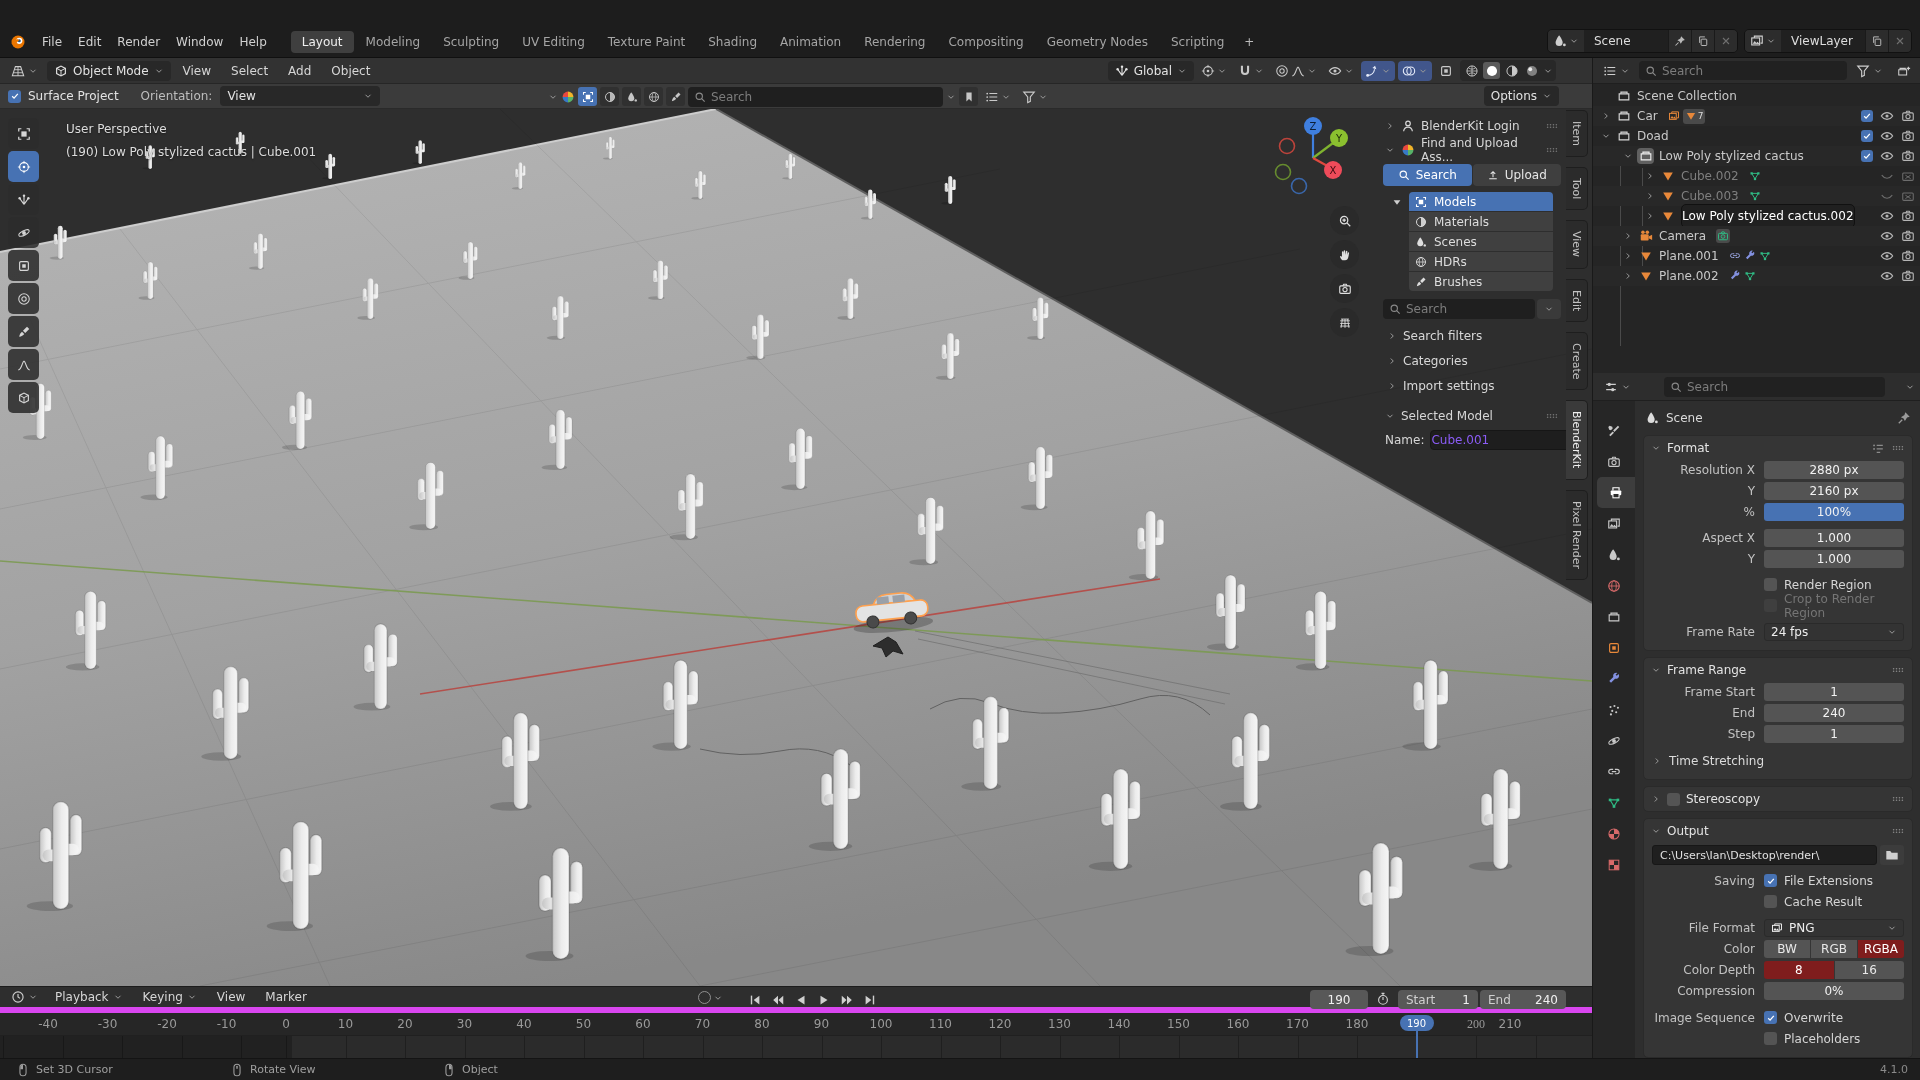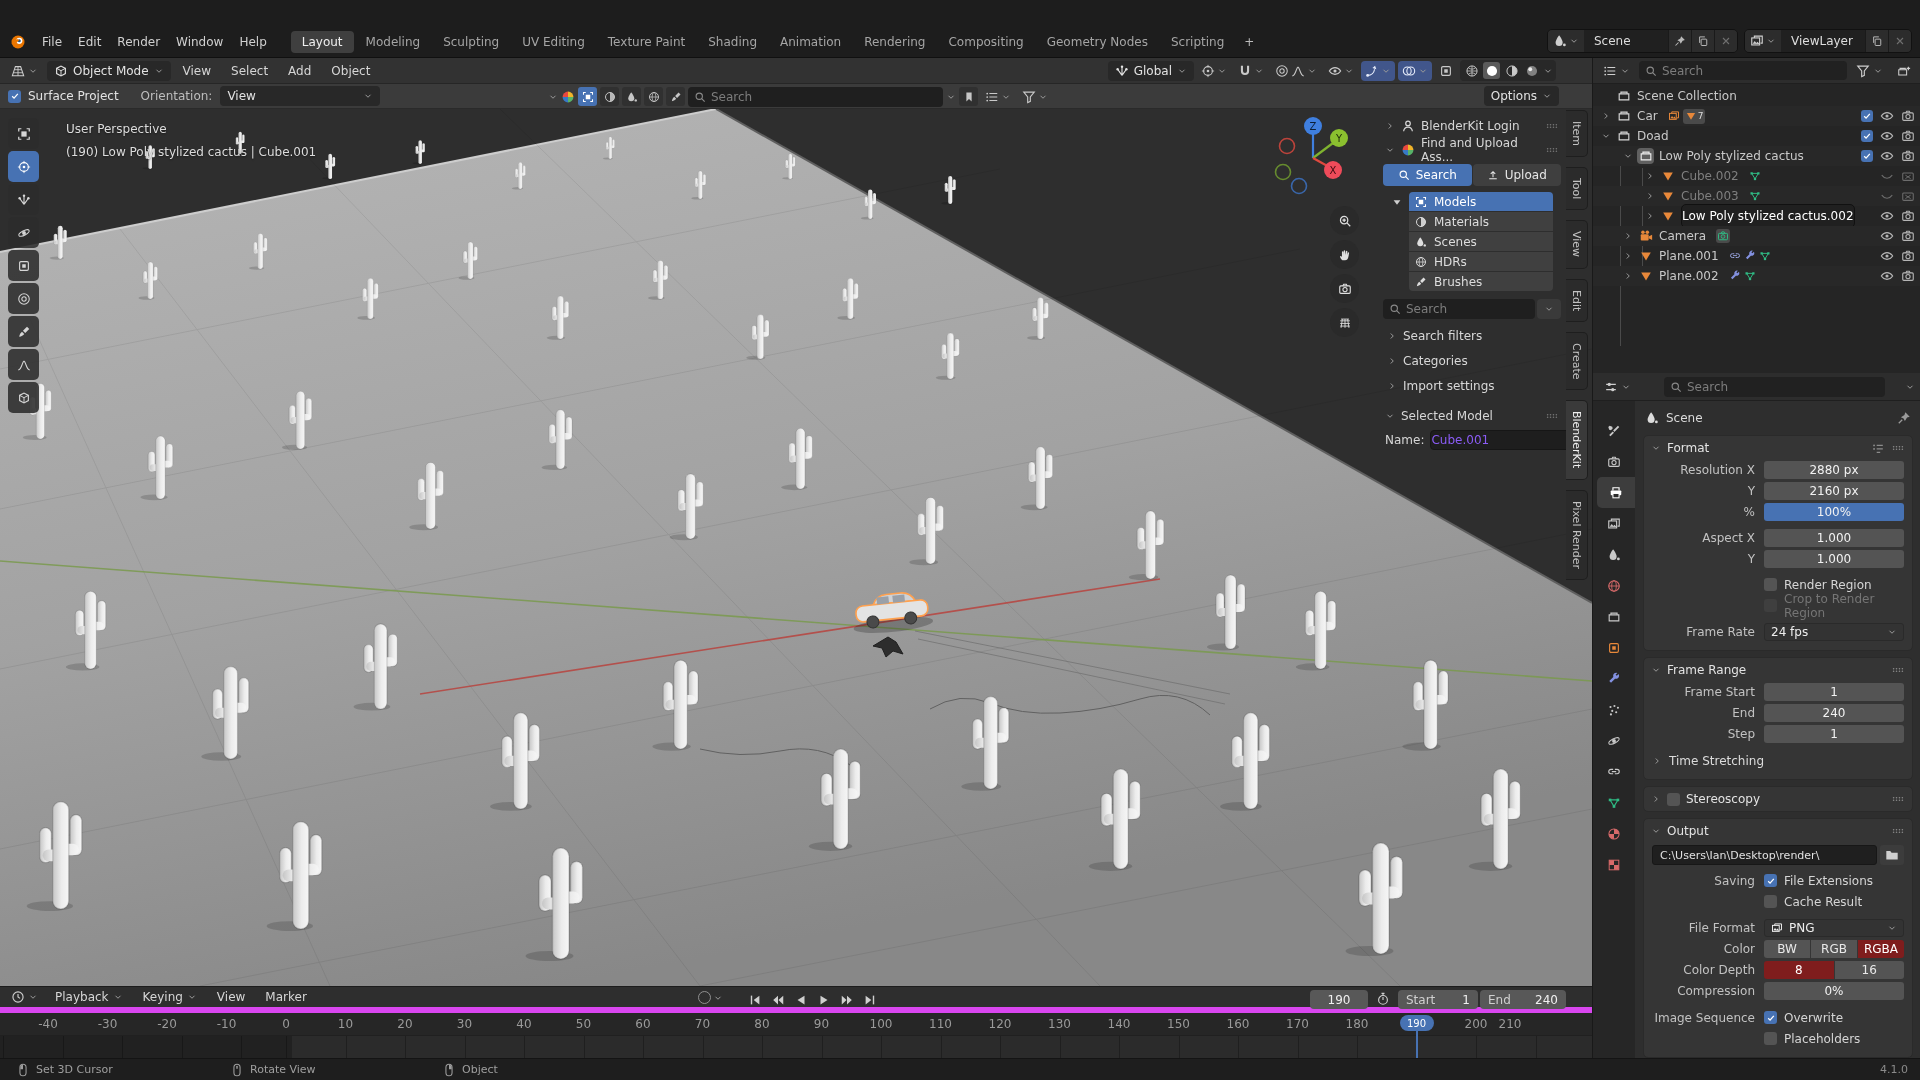--- a/index.html
+++ b/index.html
@@ -1204,21 +1204,21 @@
         <span class="tick" style="left: 866px;">100</span>
         <span class="tick" style="left: 925.5px;">110</span>
         <span class="tick" style="left: 985px;">120</span>
         <span class="tick" style="left: 1044.5px;">130</span>
         <span class="tick" style="left: 1104px;">140</span>
         <span class="tick" style="left: 1163.5px;">150</span>
         <span class="tick" style="left: 1223px;">160</span>
         <span class="tick" style="left: 1282.5px;">170</span>
         <span class="tick" style="left: 1342px;">180</span>
         <span class="tick" style="left: 1401.5px;">190</span>
-        <span class="tick" style="left: 1461px;">200</span>
+        <span class="tick" style="left: 1461px; font-family: Liberation Serif, serif;">200</span>
         <span class="tick" style="left: 1495px;">210</span>
       </div>
     <div id="tl-track">
       <div id="tl-startshade"></div>
     </div>
     <div id="playhead" style="left: 1399.5px;">
       <div class="phlab">190</div>
       <div class="phline"></div>
     </div>
   </div>

